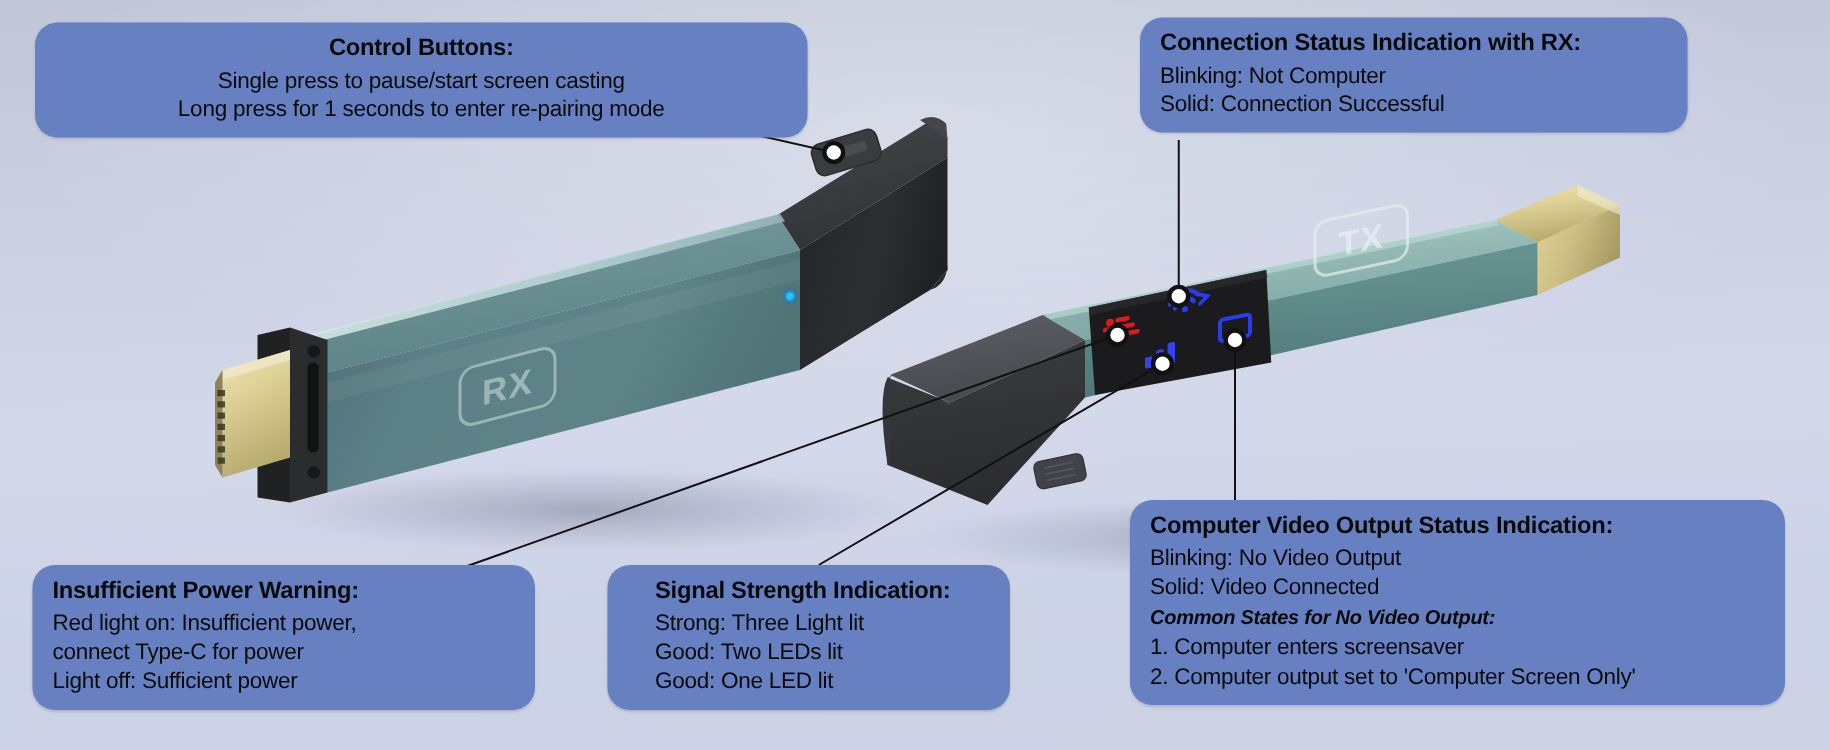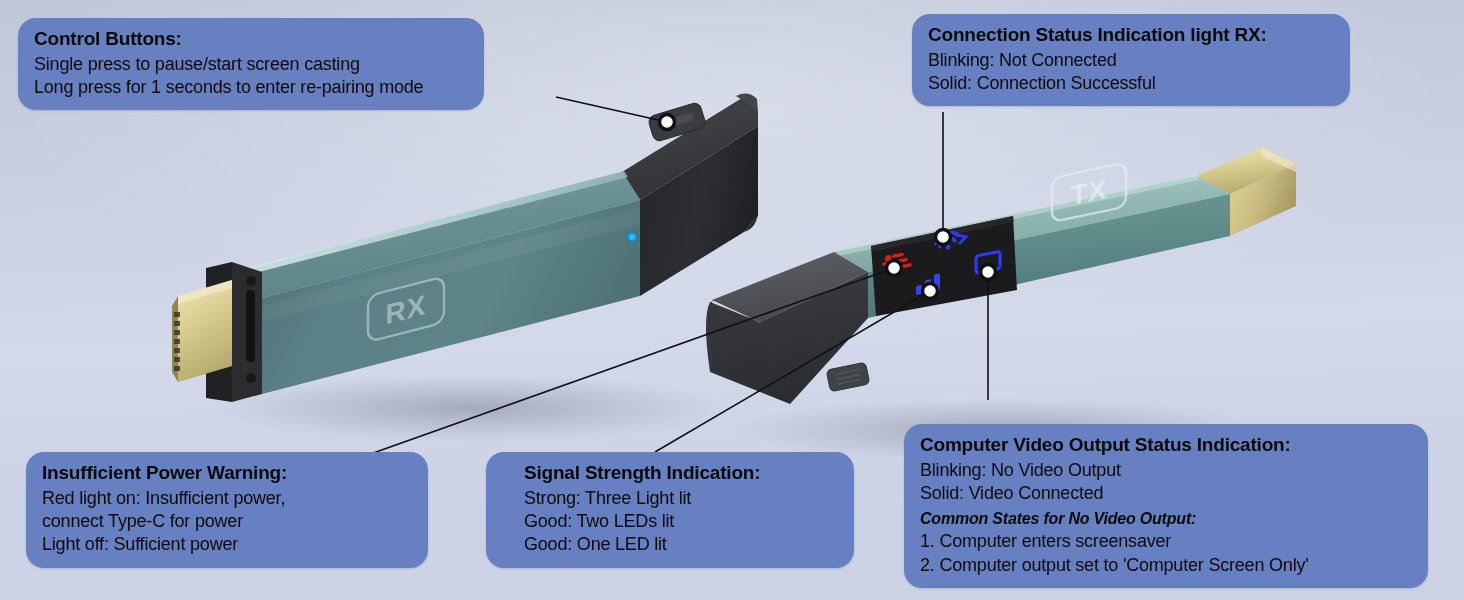--- a/index.html
+++ b/index.html
@@ -48,25 +48,25 @@
   }
   .callout .sub-title {
     font-weight:bold;
     font-size:16px;
     letter-spacing:-0.2px;
     white-space:nowrap;
     padding-top:4px;
     font-style:italic;
   }
 
-  #c-control   { left:18px;  top:18px;  width:466px; }
+  #c-control   { left:28px;  top:18px;  width:618px;text-align:center; }
   #c-conn      { left:912px; top:14px;  width:438px; }
   #c-power     { left:26px;  top:452px; width:402px; }
-  #c-signal    { left:486px; top:452px; width:368px;padding-left:38px; }
-  #c-video     { left:904px; top:424px; width:524px; }
+  #c-signal    { left:486px; top:452px; width:322px;padding-left:38px; }
+  #c-video     { left:904px; top:400px; width:524px; }
 </style>
 </head>
 <body>
 
 <div id="stage">
 
   <svg id="art" viewBox="0 0 1464 600">
     <defs>
       <linearGradient id="rxTop" x1="0" y1="0" x2="0.35" y2="1">
         <stop offset="0%" stop-color="#7ba0a2"></stop>
@@ -277,22 +277,22 @@
     </g>
   </svg>
 
   <div class="callout" id="c-control">
     <div class="title">Control Buttons:</div>
     <div class="line">Single press to pause/start screen casting</div>
     <div class="line">Long press for 1 seconds to enter re-pairing mode</div>
   </div>
 
   <div class="callout" id="c-conn">
-    <div class="title">Connection Status Indication light RX:</div>
-    <div class="line">Blinking: Not Connected</div>
+    <div class="title">Connection Status Indication with RX:</div>
+    <div class="line">Blinking: Not Computer</div>
     <div class="line">Solid: Connection Successful</div>
   </div>
 
   <div class="callout" id="c-power">
     <div class="title">Insufficient Power Warning:</div>
     <div class="line">Red light on: Insufficient power,</div>
     <div class="line">connect Type-C for power</div>
     <div class="line">Light off: Sufficient power</div>
   </div>
 

